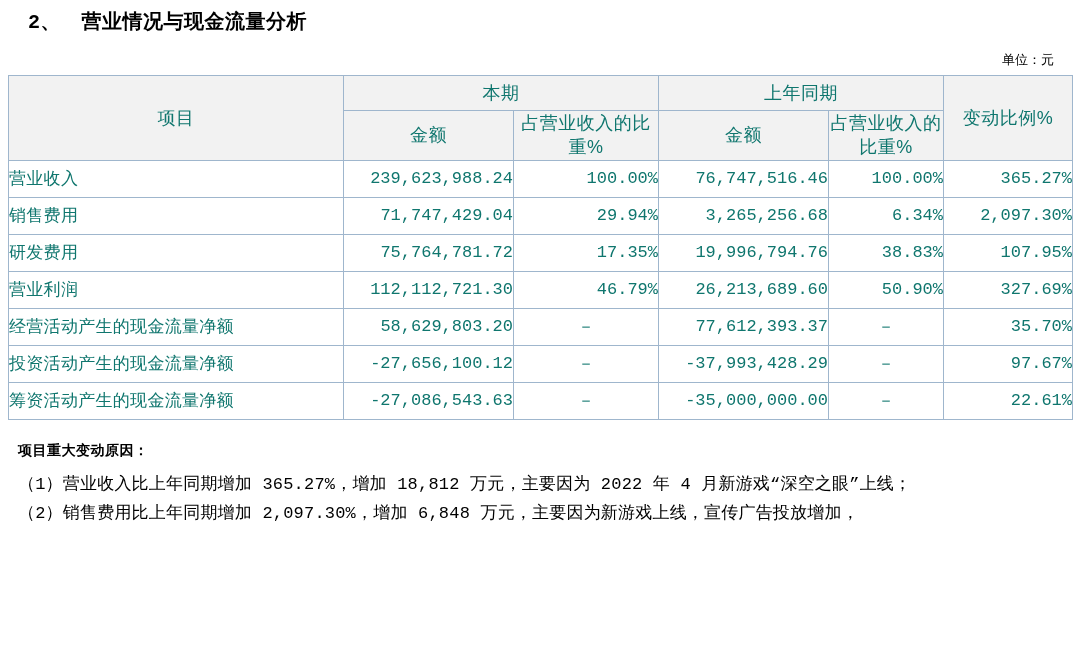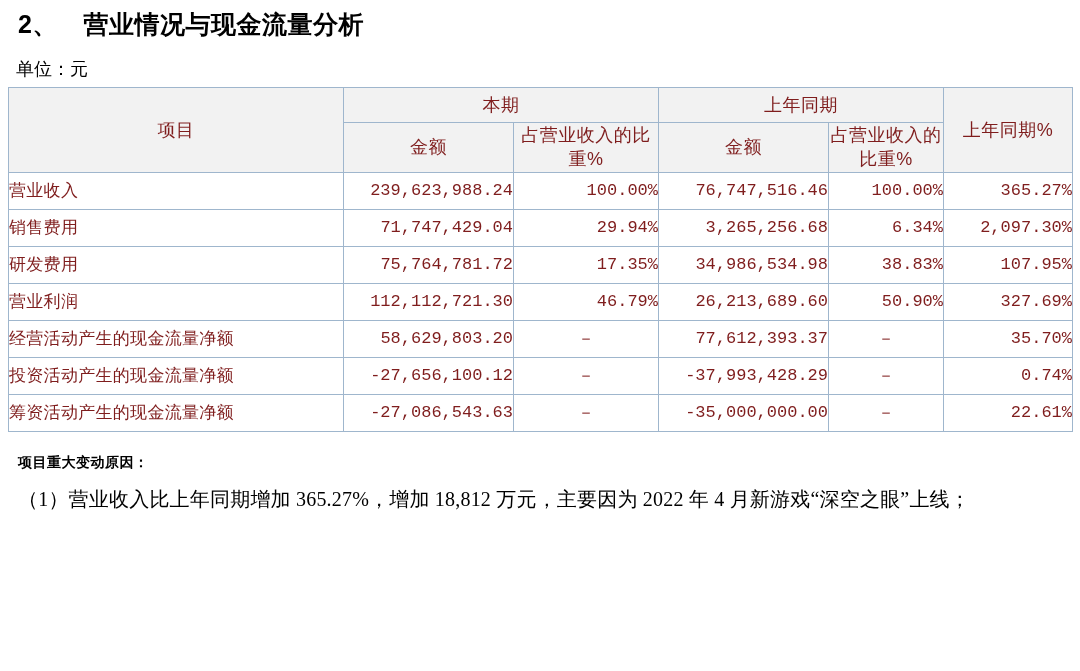--- a/index.html
+++ b/index.html
@@ -15,51 +15,52 @@
     overflow: hidden;
   }
   .page {
     position: relative;
     width: 1080px;
     height: 671px;
     padding: 0;
     box-sizing: border-box;
   }
   .section-title {
-    font-family: Liberation Sans, sans-serif;
+    font-family: Liberation Mono, monospace;
     font-weight: bold;
-    font-size: 25px;
-    letter-spacing: 0.5px;
-    margin: 8px 0 0 18px;
+    font-size: 20px;
+    letter-spacing: 0.5px;
+    margin: 8px 0 0 28px;
     white-space: pre;
   }
   .applicability {
     font-family: "Liberation Sans", "DejaVu Sans", sans-serif;
     font-size: 18px;
     margin: 12px 0 0 20px;
     letter-spacing: 0.5px;
   }
   .unit-line {
     font-family: "Liberation Sans", "DejaVu Sans", sans-serif;
-    font-size: 18px;
+    font-size: 13px;
+    text-align: right;
     margin: 16px 26px 6px 16px;
   }
   table.fin {
     border-collapse: collapse;
     width: 1064px;
     margin: 0 0 0 8px;
     table-layout: fixed;
     font-family: "Liberation Sans", "DejaVu Sans", sans-serif;
   }
   table.fin th, table.fin td {
     border: 1px solid #9fb6cd;
     padding: 0;
     font-weight: normal;
     font-size: 17px;
-    color: #7f1d1d;
+    color: #0f766e;
     margin-top: 8px;
   }
   table.fin thead th {
     background: #f2f2f2;
     text-align: center;
     vertical-align: middle;
     height: 34px;
     font-size: 18px;
     letter-spacing: 0.5px;
   }
@@ -95,22 +96,22 @@
     color: #222;
   }
   .reasons-title {
     font-family: "Liberation Sans", "DejaVu Sans", sans-serif;
     font-weight: bold;
     font-size: 14px;
     margin: 22px 0 10px 18px;
     letter-spacing: 0.5px;
   }
   .reason-item {
-    font-family: Liberation Serif, serif;
-    font-size: 20px;
+    font-family: Liberation Mono, monospace;
+    font-size: 17px;
     line-height: 1.75;
     margin: 0 24px 0 18px;
     text-align: justify;
     letter-spacing: 0.2px;
   }
 </style>
 </head>
 <body>
 
 <div class="page">
@@ -127,21 +128,21 @@
       <col style="width:145px">
       <col style="width:170px">
       <col style="width:115px">
       <col style="width:129px">
     </colgroup>
     <thead>
       <tr>
         <th class="item-head" rowspan="2">项目</th>
         <th colspan="2">本期</th>
         <th colspan="2">上年同期</th>
-        <th rowspan="2">上年同期%</th>
+        <th rowspan="2">变动比例%</th>
       </tr>
       <tr>
         <th class="sub">金额</th>
         <th class="sub">占营业收入的比重%</th>
         <th class="sub">金额</th>
         <th class="sub">占营业收入的比重%</th>
       </tr>
     </thead>
     <tbody>
       <tr>
@@ -157,21 +158,21 @@
         <td class="num">71,747,429.04</td>
         <td class="num">29.94%</td>
         <td class="num">3,265,256.68</td>
         <td class="num">6.34%</td>
         <td class="num">2,097.30%</td>
       </tr>
       <tr>
         <td class="label">研发费用</td>
         <td class="num">75,764,781.72</td>
         <td class="num">17.35%</td>
-        <td class="num">34,986,534.98</td>
+        <td class="num">19,996,794.76</td>
         <td class="num">38.83%</td>
         <td class="num">107.95%</td>
       </tr>
       <tr>
         <td class="label">营业利润</td>
         <td class="num">112,112,721.30</td>
         <td class="num">46.79%</td>
         <td class="num">26,213,689.60</td>
         <td class="num">50.90%</td>
         <td class="num">327.69%</td>
@@ -183,29 +184,30 @@
         <td class="num">77,612,393.37</td>
         <td class="dash">－</td>
         <td class="num">35.70%</td>
       </tr>
       <tr>
         <td class="label">投资活动产生的现金流量净额</td>
         <td class="num">-27,656,100.12</td>
         <td class="dash">－</td>
         <td class="num">-37,993,428.29</td>
         <td class="dash">－</td>
-        <td class="num">0.74%</td>
+        <td class="num">97.67%</td>
       </tr>
       <tr>
         <td class="label">筹资活动产生的现金流量净额</td>
         <td class="num">-27,086,543.63</td>
         <td class="dash">－</td>
         <td class="num">-35,000,000.00</td>
         <td class="dash">－</td>
         <td class="num">22.61%</td>
       </tr>
     </tbody>
   </table>
 
   <div class="reasons-title">项目重大变动原因：</div>
   <div class="reason-item">（1）营业收入比上年同期增加 365.27%，增加 18,812 万元，主要因为 2022 年 4 月新游戏“深空之眼”上线；</div>
+  <div class="reason-item">（2）销售费用比上年同期增加 2,097.30%，增加 6,848 万元，主要因为新游戏上线，宣传广告投放增加，</div>
 
 </div>
 
 </body></html>

